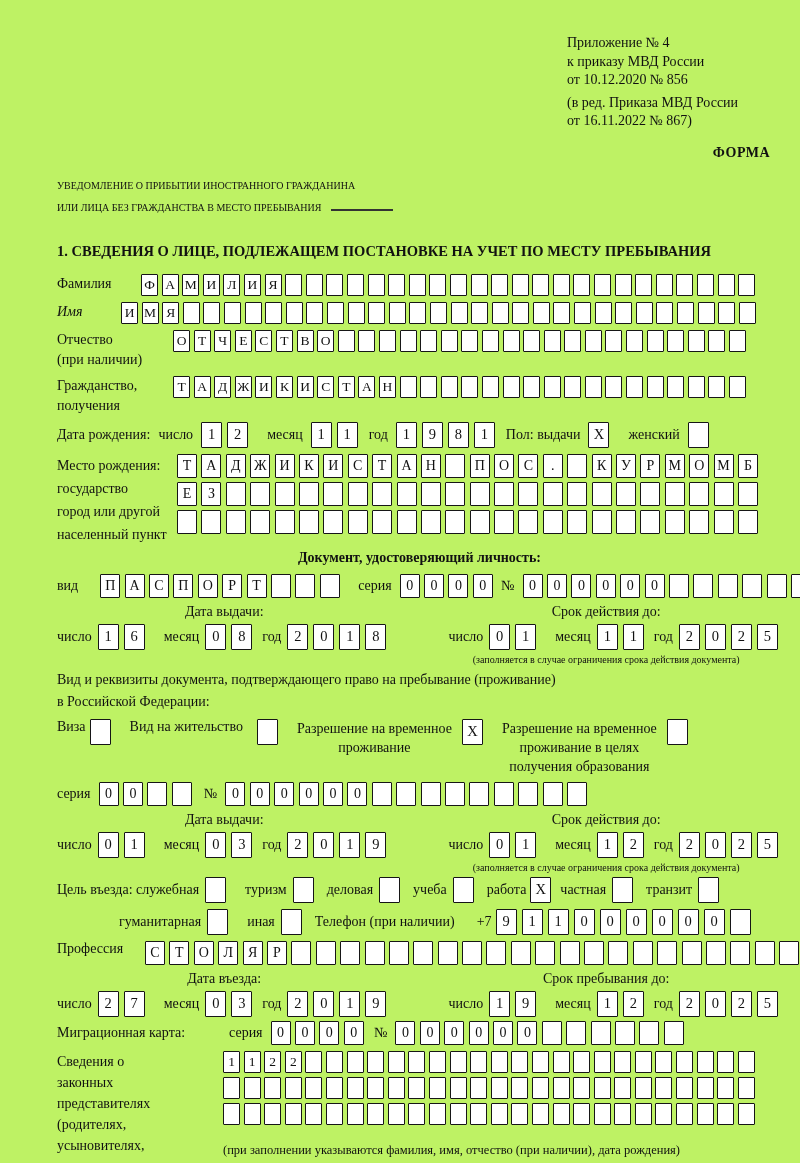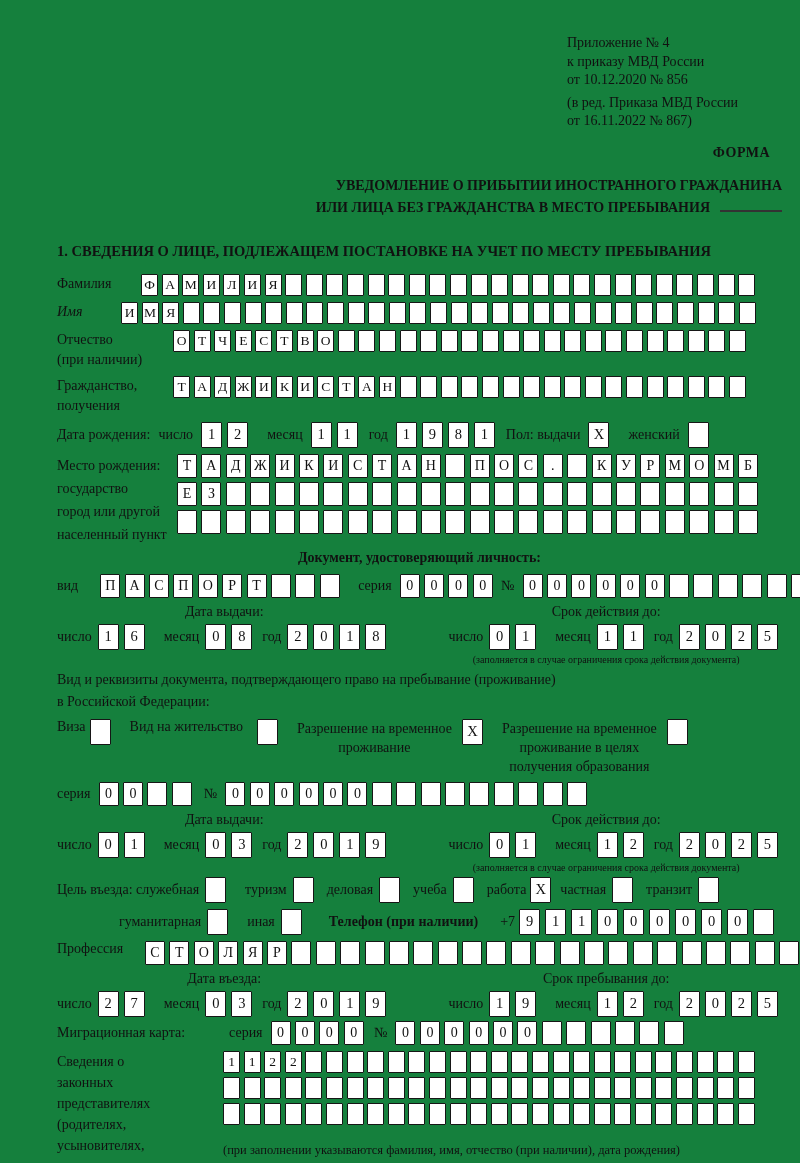--- a/index.html
+++ b/index.html
@@ -1,27 +1,27 @@
 <!DOCTYPE html>
 <html><head>
 <meta charset="utf-8">
 <style>
   html,body{margin:0;padding:0;background:#fff;}
   .page{
     width:800px;height:1163px;box-sizing:border-box;
     padding:34px 18px 0 57px;overflow:hidden;position:relative;
     font-family:"Liberation Serif","DejaVu Serif",serif;
-    font-size:14px;color:#111;background:#15803d;
+    font-size:14px;color:#111;background:#bef264;
   }
   
   .appendix{margin-left:auto;width:215px;line-height:18.5px;}
   .appendix .gap{height:4px;}
   .forma{text-align:right;font-weight:bold;margin-top:14px;padding-right:12px;letter-spacing:.5px;}
   
-  .title{text-align:right;font-weight:bold;font-size:14px;margin-top:14px;line-height:22px;}
+  .title{text-align:left;font-weight:normal;font-size:10px;margin-top:14px;line-height:22px;}
   .underline{display:inline-block;width:62px;border-bottom:2px solid #333;height:12px;margin-left:10px;}
   .sec-heading{font-weight:bold;font-size:14.5px;margin-top:24px;margin-bottom:14px;}
   
   .frow{display:flex;align-items:flex-start;margin-bottom:6px;white-space:nowrap;}
   .lbl{margin-right:8px;flex:0 0 auto;}
   .ml{margin-left:14px;}
   .lblcol{flex:0 0 auto;line-height:20px;}
   .w76{width:76px;} .w56{width:56px;font-style:italic;} .w108{width:108px;}
   
   .grid{display:inline-flex;flex:0 0 auto;align-items:flex-start;}
@@ -562,21 +562,21 @@
 
   <div class="frow" style="align-items:center;padding-left:62px;">
     <span class="lbl" style="margin-right:6px;">гуманитарная</span>
     <span class="grid g-lg">
         <span class="cbox"></span>
       </span>
     <span class="lbl ml" style="margin-right:6px;">иная</span>
     <span class="grid g-lg">
         <span class="cbox"></span>
       </span>
-    <span class="lbl" style="margin-left:22px;font-weight:bold;">Телефон (при наличии)</span>
+    <span class="lbl" style="margin-left:8px;">Телефон (при наличии)</span>
     <span class="lbl" style="margin-left:14px;margin-right:4px;">+7</span>
     <span class="grid g-lg">
         <span class="cbox">9</span>
         <span class="cbox">1</span>
         <span class="cbox">1</span>
         <span class="cbox">0</span>
         <span class="cbox">0</span>
         <span class="cbox">0</span>
         <span class="cbox">0</span>
         <span class="cbox">0</span>

